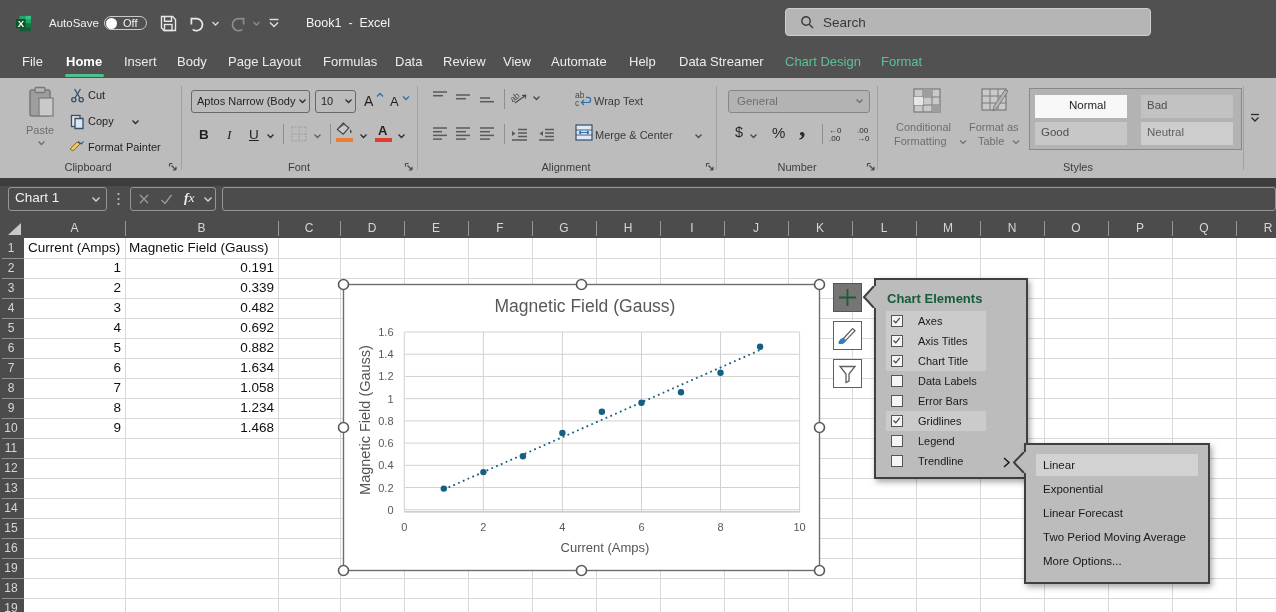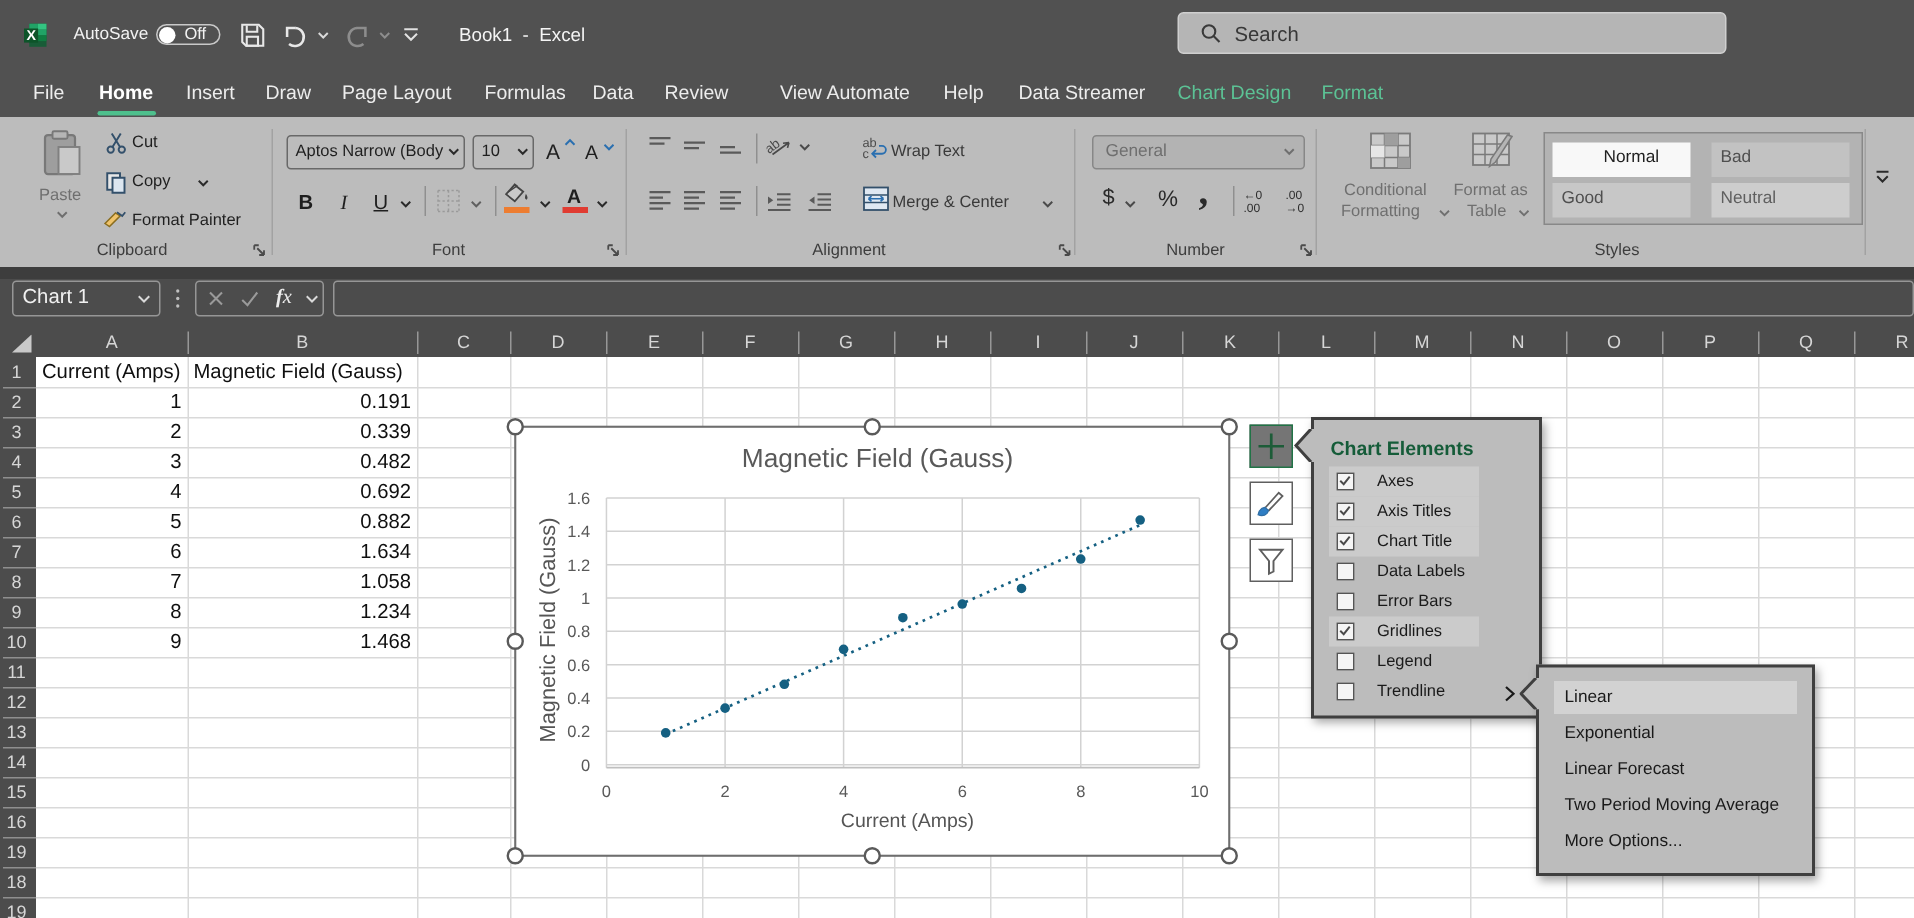--- a/index.html
+++ b/index.html
@@ -71,26 +71,26 @@
 <span class="abs" style="left:306px;top:16px;font-size:12.5px;color:#f5f5f5;">Book1&nbsp; -&nbsp; Excel</span>
 <div class="abs" style="left:785px;top:8px;width:366px;height:28px;background:#b5b5b5;border:1px solid #cfcfcf;border-radius:4px;"></div>
 <svg class="abs" style="left:800px;top:15px;" width="15" height="15" viewBox="0 0 15 15">
     <circle cx="6" cy="6" r="4.2" fill="none" stroke="#3a3a3a" stroke-width="1.4"></circle>
     <path d="M9.2 9.2 L13 13" stroke="#3a3a3a" stroke-width="1.4"></path>
   </svg>
 <span class="abs" style="left:823px;top:15px;font-size:13.5px;color:#383838;">Search</span>
 <span class="tab" style="left:22px;">File</span>
 <span class="tab" style="left:66px;font-weight:bold;color:#fff;">Home</span>
 <span class="tab" style="left:124px;">Insert</span>
-<span class="tab" style="left:177px;">Draw</span>
+<span class="tab" style="left:177px;">Body</span>
 <span class="tab" style="left:228px;">Page Layout</span>
 <span class="tab" style="left:323px;">Formulas</span>
 <span class="tab" style="left:395px;">Data</span>
 <span class="tab" style="left:443px;">Review</span>
-<span class="tab" style="left:520px;text-align:right;">View</span>
+<span class="tab" style="left:503px;text-align:right;">View</span>
 <span class="tab" style="left:551px;">Automate</span>
 <span class="tab" style="left:629px;">Help</span>
 <span class="tab" style="left:679px;">Data Streamer</span>
 <span class="tab green" style="left:785px;">Chart Design</span>
 <span class="tab green" style="left:881px;">Format</span>
 <div class="abs" style="left:65px;top:74px;width:39px;height:3px;background:#4ec08d;border-radius:1.5px;"></div>
 <div class="gsep" style="left:181px;"></div>
 <div class="gsep" style="left:417px;"></div>
 <div class="gsep" style="left:716px;"></div>
 <div class="gsep" style="left:877px;"></div>

